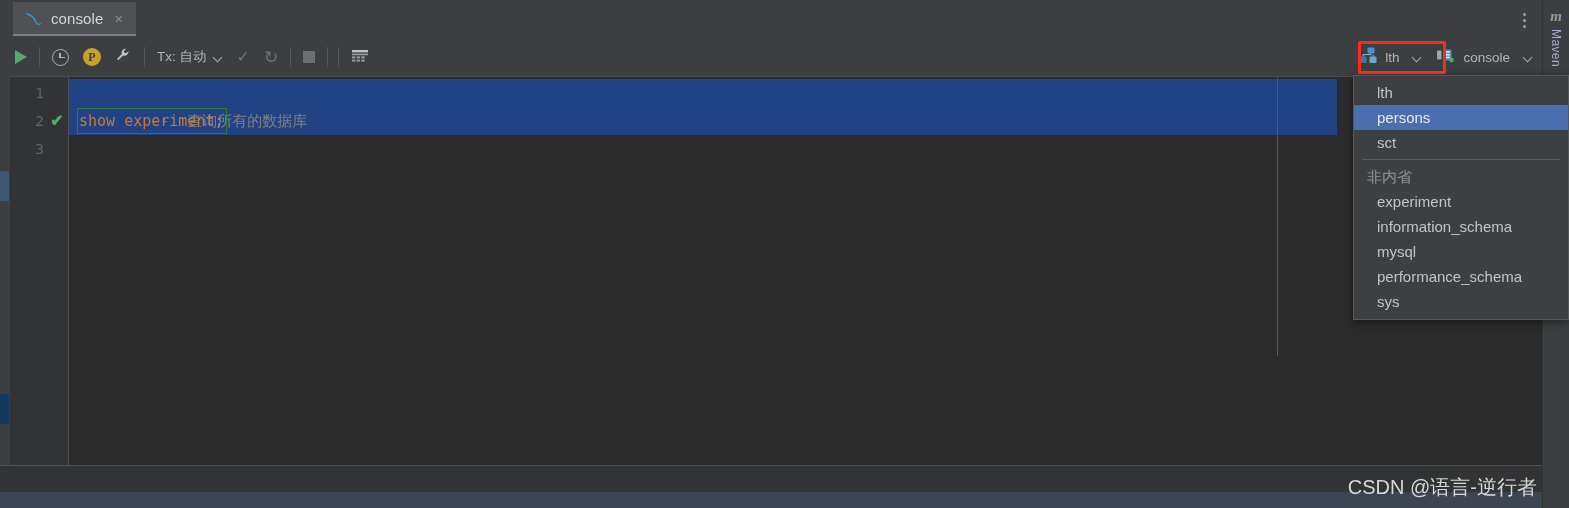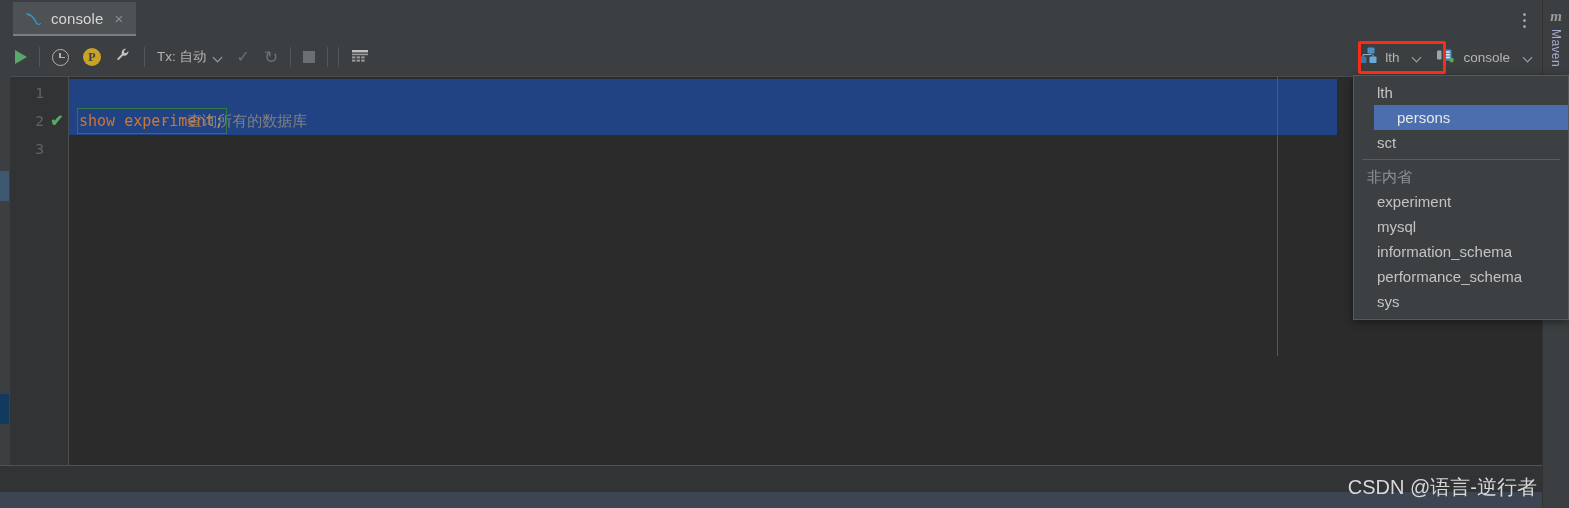--- a/index.html
+++ b/index.html
@@ -360,21 +360,20 @@
     height: 25px;
     line-height: 25px;
     padding-left: 23px;
     font-size: 15px;
     color: #c3c3c3;
     white-space: nowrap;
   }
   .pitem.sel {
     background: #4b6eaf;
     color: #e8e8e8;
-    margin-left: 20px;
   }
   .psep {
     height: 1px;
     background: #585c5e;
     margin: 4px 8px 4px 8px;
   }
   .pgroup {
     height: 25px;
     line-height: 25px;
     padding-left: 13px;
@@ -538,21 +537,21 @@
     </div>
   </div>
 
   <div class="popup">
     <div class="pitem">lth</div>
     <div class="pitem sel">persons</div>
     <div class="pitem">sct</div>
     <div class="psep"></div>
     <div class="pgroup">非内省</div>
     <div class="pitem">experiment</div>
+    <div class="pitem">information_schema</div>
     <div class="pitem">mysql</div>
-    <div class="pitem">information_schema</div>
     <div class="pitem">performance_schema</div>
     <div class="pitem">sys</div>
   </div>
 
   <div class="watermark">CSDN @语言-逆行者</div>
 
 </div>
 
 </body></html>

